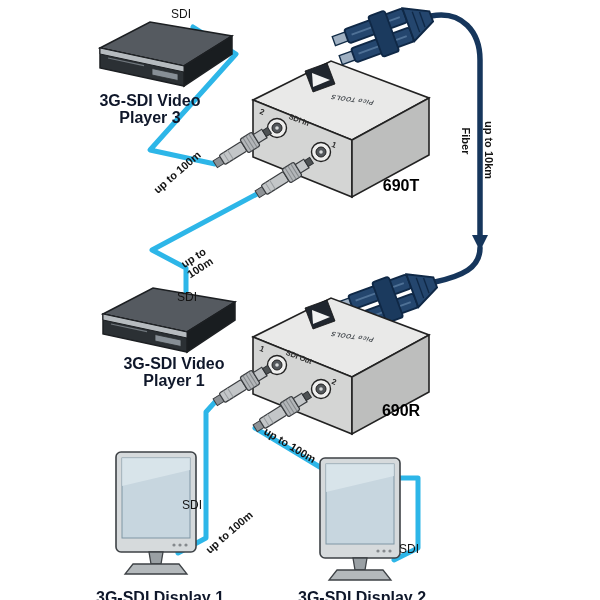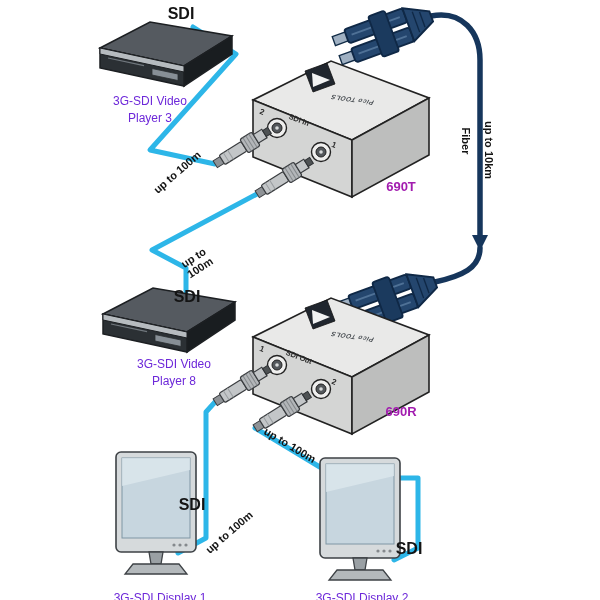--- a/index.html
+++ b/index.html
@@ -4,24 +4,24 @@
 <style>
   html,body { margin:0; padding:0; background:#ffffff; }
   #stage {
     position:relative; width:600px; height:600px; background:#ffffff;
     font-family:"Liberation Sans", sans-serif; overflow:hidden;
   }
   #stage svg { position:absolute; left:0; top:0; }
   .lbl { position:absolute; white-space:nowrap; color:#141414;
          font-family:"Liberation Sans", sans-serif;
          transform:translate(-50%,-50%); }
-  .sdi   { font-size:16px; font-weight:700; }
+  .sdi   { font-size:12px; font-weight:400; }
   .dist  { font-size:11px; font-weight:700; }
-  .cap   { font-size:12px; font-weight:400; color:#6d28d9; }
-  .model { font-size:13px; font-weight:600; color:#a21caf; }
+  .cap   { font-size:16px; font-weight:700; color:#0f172a; }
+  .model { font-size:16px; font-weight:600; color:#000000; }
   .face  { font-size:7.5px; font-weight:700; color:#2c2c2c; }
   .pnum  { font-size:8px; font-weight:700; color:#2c2c2c; }
   .brand { font-size:6.5px; font-weight:700; color:#4a4f54; letter-spacing:0.5px; }
   .twoline { text-align:center; line-height:1.05; }
 </style>
 </head>
 <body>
 
 <div id="stage">
 
@@ -167,21 +167,21 @@
   <span class="lbl dist" style="left:466px; top:141px; transform:translate(-50%,-50%) rotate(90deg);">Fiber</span>
   <span class="lbl dist" style="left:489px; top:150px; transform:translate(-50%,-50%) rotate(90deg);">up to 10km</span>
 
   <span class="lbl sdi" style="left:187px; top:297px;">SDI</span>
   <span class="lbl dist twoline" style="left:197px; top:263px; transform:translate(-50%,-50%) rotate(-33deg);">
     <div>up to</div>
     <div>100m</div>
   </span>
 
   <span class="lbl cap" style="left:174px; top:364px;">3G-SDI Video</span>
-  <span class="lbl cap" style="left:174px; top:381px;">Player 8</span>
+  <span class="lbl cap" style="left:174px; top:381px;">Player 1</span>
 
   <span class="lbl model" style="left:401px; top:411px;">690R</span>
   <span class="lbl face" style="left:299px; top:357px; transform:translate(-50%,-50%) rotate(21deg);">SDI Out</span>
   <span class="lbl pnum" style="left:262px; top:349px; transform:translate(-50%,-50%) rotate(21deg);">1</span>
   <span class="lbl pnum" style="left:334px; top:382px; transform:translate(-50%,-50%) rotate(21deg);">2</span>
   <span class="lbl brand" style="left:352px; top:337px; transform:translate(-50%,-50%) rotate(188deg) skewX(-20deg);">Pico TOOLS</span>
 
   <span class="lbl dist" style="left:290px; top:445px; transform:translate(-50%,-50%) rotate(31deg);">up to 100m</span>
   <span class="lbl sdi" style="left:409px; top:549px;">SDI</span>
 

